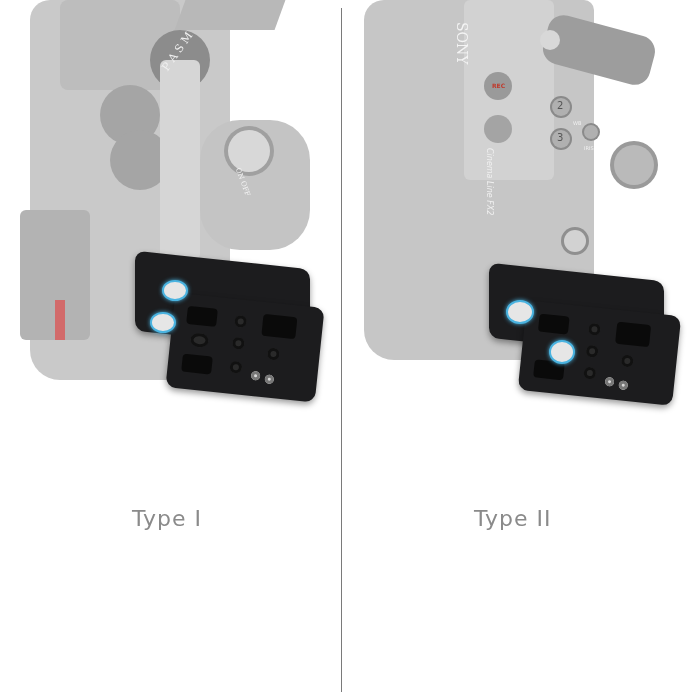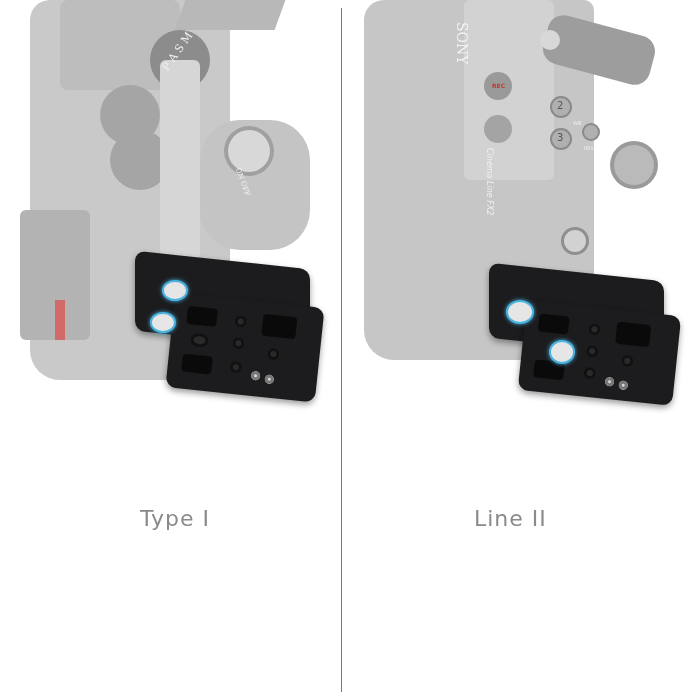--- a/index.html
+++ b/index.html
@@ -2,21 +2,21 @@
 <html><head>
 <meta charset="utf-8">
 <style>
   html, body { margin: 0; padding: 0; background: #ffffff; }
   body { width: 700px; height: 700px; position: relative; overflow: hidden; font-family: "DejaVu Sans", sans-serif; }
   .panel { position: absolute; top: 0; width: 340px; height: 700px; }
   .panel.left { left: 0; }
   .panel.right { left: 344px; width: 356px; }
   .divider { position: absolute; left: 341px; top: 8px; width: 1px; height: 684px; background: #7a7a7a; }
   .label { position: absolute; top: 506px; font-size: 22px; color: #8a8a8a; letter-spacing: 1px; }
-  .panel.left .label { left: 140px; }
+  .panel.left .label { left: 132px; }
   .panel.right .label { left: 130px; }
   .cam { position: absolute; background: #cfcfcf; }
   .plate { position: absolute; background: #1c1c1e; border-radius: 10px; box-shadow: 0 3px 6px rgba(0,0,0,0.4); }
   .plate .hole { position: absolute; background: #0a0a0a; border-radius: 4px; }
   .plate .screw { position: absolute; width: 12px; height: 12px; border-radius: 50%; background: #2a2a2a; box-shadow: inset 0 0 0 3px #111; }
   .plate .ring { position: absolute; width: 9px; height: 9px; border-radius: 50%; background: #d8d8d8; box-shadow: inset 0 0 0 3px #777; }
   .clamp { position: absolute; border: 2px solid #4ab3e0; border-radius: 50%; background: #e6e6e6; box-shadow: 0 0 4px #4ab3e0; }
   .txt { position: absolute; color: #a9a9a9; font-family: "DejaVu Serif", serif; }
 </style>
 </head>
@@ -90,14 +90,14 @@
       <div class="screw" style="left:64px;top:16px;"></div>
       <div class="screw" style="left:64px;top:38px;"></div>
       <div class="screw" style="left:64px;top:60px;"></div>
       <div class="screw" style="left:100px;top:44px;"></div>
       <div class="ring" style="left:86px;top:68px;"></div>
       <div class="ring" style="left:100px;top:70px;"></div>
     </div>
     <div class="clamp" style="left:162px;top:300px;width:24px;height:20px;"></div>
     <div class="clamp" style="left:205px;top:340px;width:22px;height:20px;"></div>
   </div>
-  <div class="label">Line II</div>
+  <div class="label">Type II</div>
 </div>
 
 </body></html>

